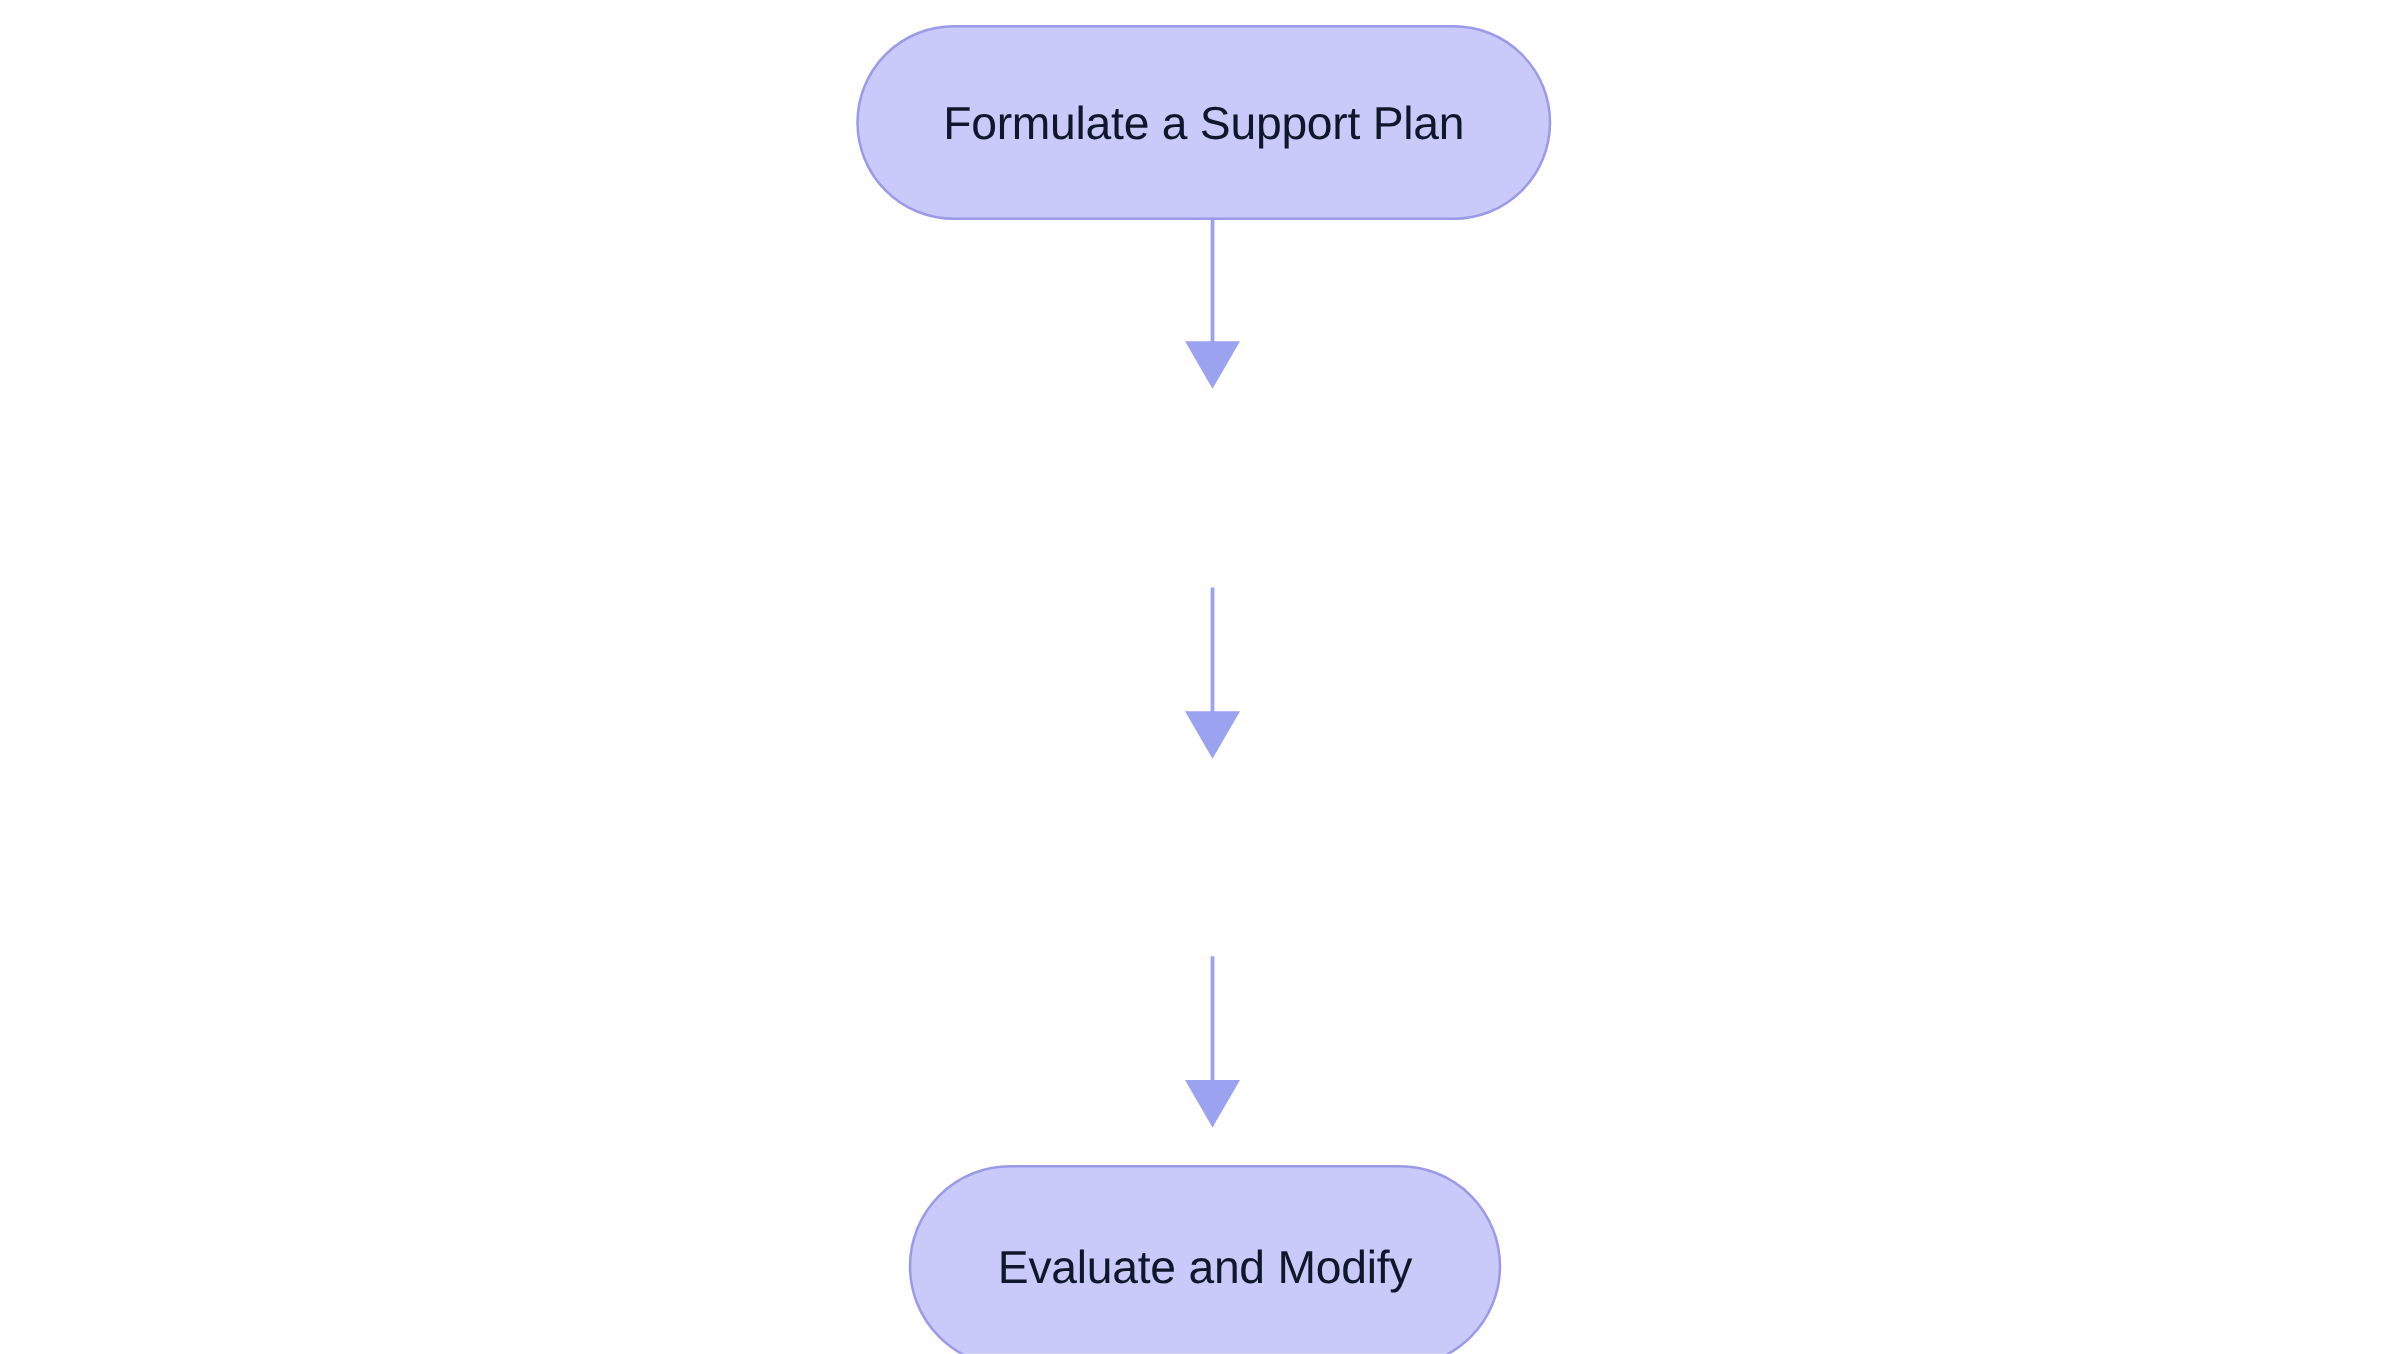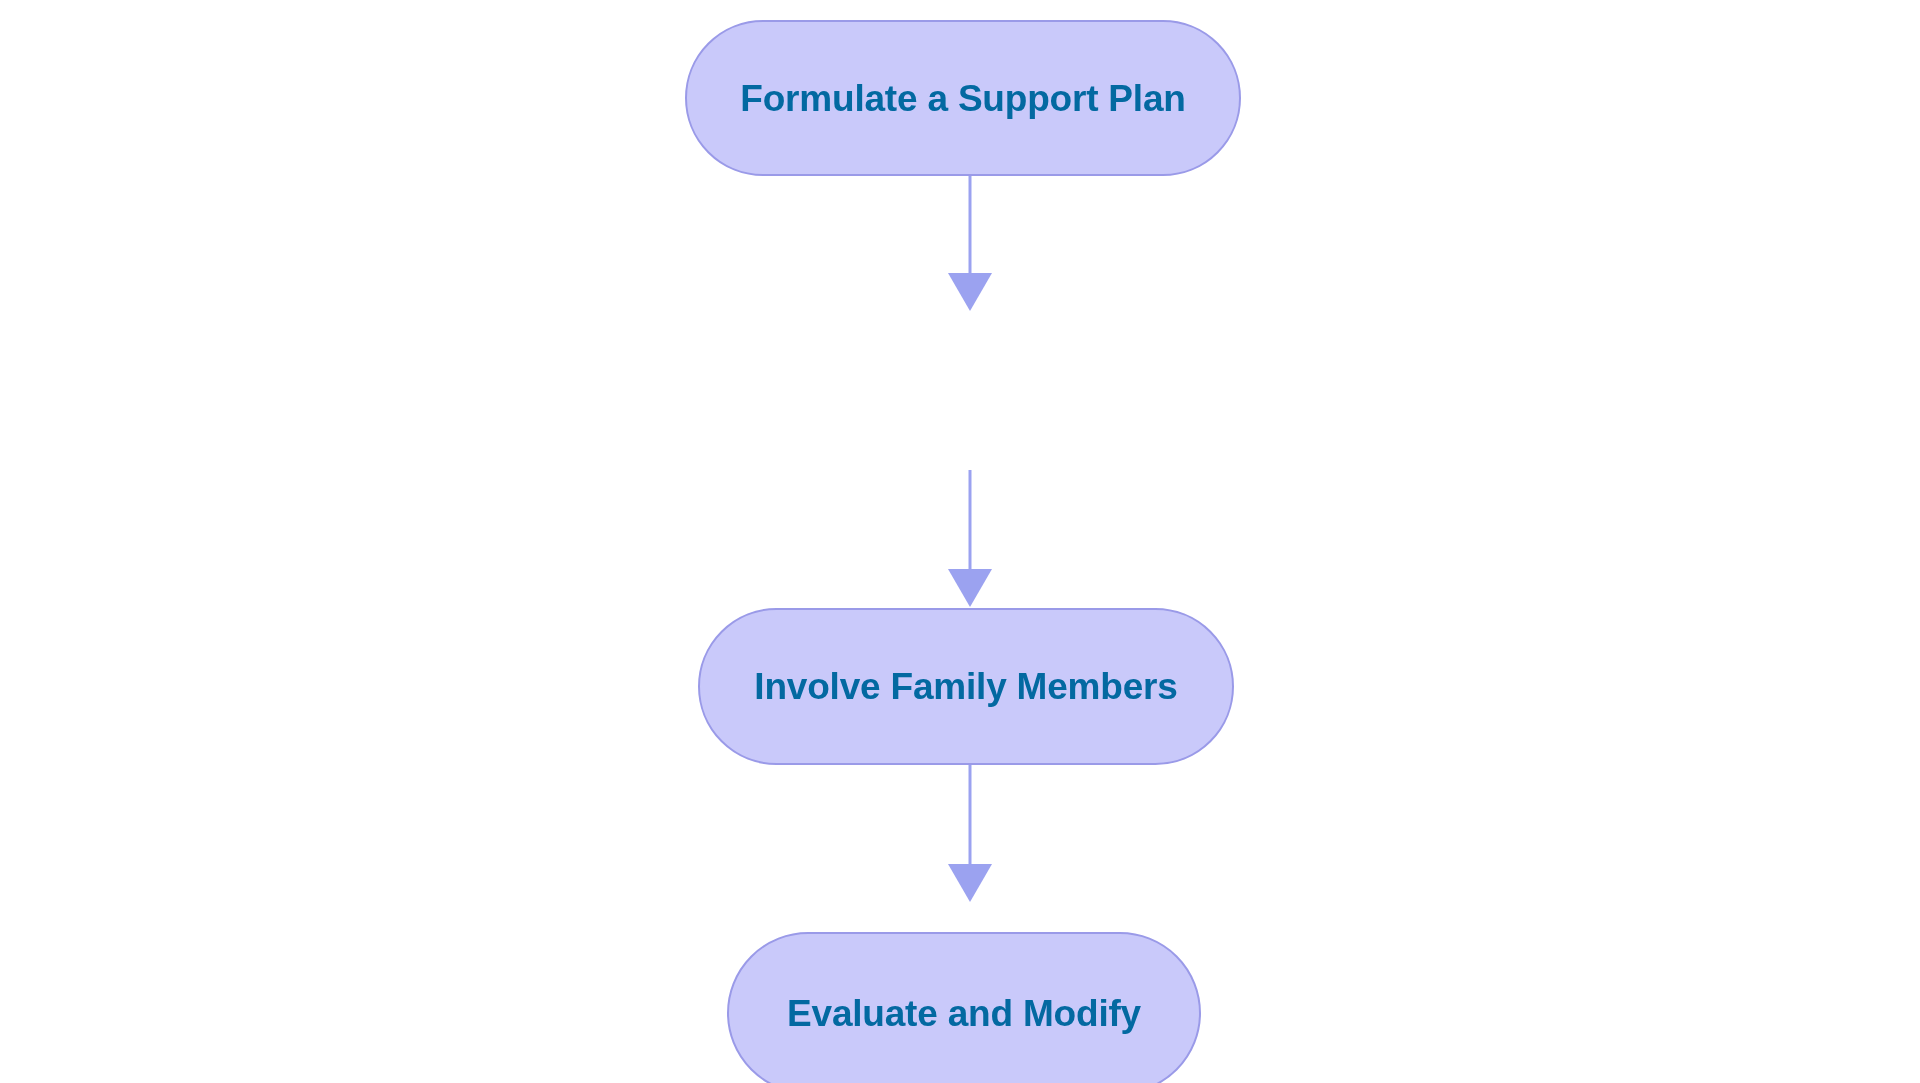--- a/index.html
+++ b/index.html
@@ -28,24 +28,24 @@
     box-sizing: border-box;
     display: flex;
     align-items: center;
     justify-content: center;
     background: #c9c9fa;
     border: 2px solid #9a9ae8;
     border-radius: 999px;
     z-index: 2;
   }
   .node-label {
-    color: #0369a1;
+    color: #0f172a;
     font-family: "Liberation Sans", sans-serif;
     font-size: 37px;
-    font-weight: 700;
+    font-weight: 400;
     letter-spacing: -0.2px;
     line-height: 1;
     white-space: nowrap;
     text-align: center;
   }
 
   
   #node-1 { left: 685px; top: 20px;  width: 556px; height: 156px; }
   #node-2 { left: 640px; top: 312px; width: 660px; height: 158px; }
   #node-3 { left: 698px; top: 608px; width: 536px; height: 157px; }
@@ -92,21 +92,18 @@
       <line class="conn-line" x1="970" y1="765" x2="970" y2="873"></line>
       <polygon class="conn-head" points="970,902 948,864 992,864"></polygon>
     </g>
   </svg>
 
   <div class="node" id="node-1">
     <span class="node-label">Formulate a Support Plan</span>
   </div>
 
 
-  <div class="node" id="node-3">
-    <span class="node-label">Involve Family Members</span>
-  </div>
 
   <div class="node" id="node-4">
     <span class="node-label">Evaluate and Modify</span>
   </div>
 
 </div>
 
 </body></html>

